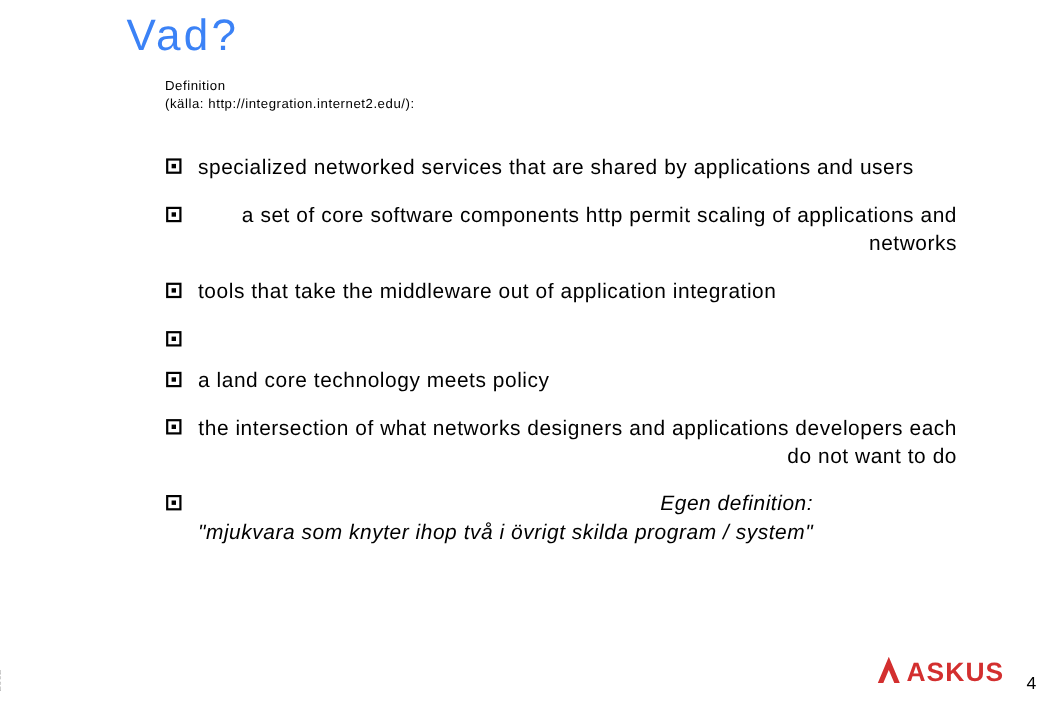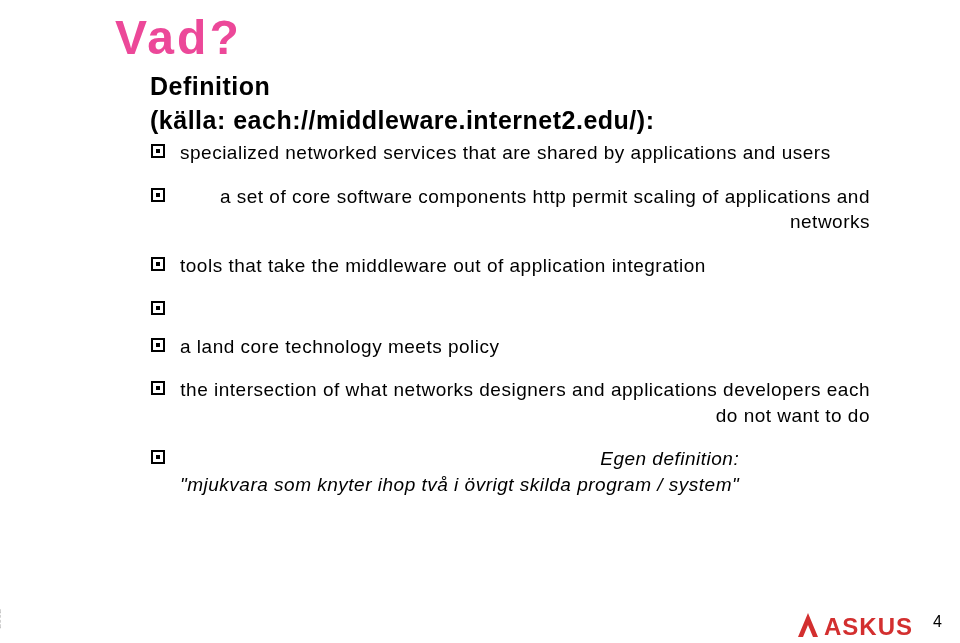--- a/index.html
+++ b/index.html
@@ -15,31 +15,31 @@
   .slide {
     position: relative;
     width: 960px;
     height: 643px;
     box-sizing: border-box;
   }
   .title {
     position: absolute;
     top: 10px;
     left: 115px;
-    font-size: 48px;
-    font-weight: bold;
+    font-size: 40px;
+    font-weight: normal;
     letter-spacing: 3px;
-    color: #ec4899;
+    color: #3b82f6;
   }
   .subtitle {
     position: absolute;
     top: 70px;
     left: 150px;
-    font-size: 25px;
-    font-weight: bold;
+    font-size: 12px;
+    font-weight: normal;
     line-height: 1.35;
     color: #000;
     letter-spacing: 0.5px;
   }
   .bullets {
     position: absolute;
     top: 140px;
     left: 150px;
     width: 720px;
   }
@@ -76,34 +76,34 @@
   .page-number {
     position: absolute;
     right: 18px;
     bottom: 12px;
     font-size: 16px;
     color: #000;
   }
   .logo {
     position: absolute;
     right: 26px;
-    bottom: 2px;
+    bottom: 18px;
   }
   .logo svg { display: block; }
 </style>
 </head>
 <body>
 
 <div class="slide">
 
   <div class="title">Vad?</div>
 
   <div class="subtitle">
     <span>Definition</span><br>
-    <span>(källa: each://middleware.internet2.edu/):</span>
+    <span>(källa: http://integration.internet2.edu/):</span>
   </div>
 
   <div class="bullets">
     <div class="bullet-item">
       <span class="bullet-marker">
         <svg width="16" height="16" viewBox="0 0 16 16">
             <rect x="2" y="2" width="12" height="12" fill="none" stroke="#000" stroke-width="2"></rect>
             <rect x="6" y="6" width="4" height="4" fill="#000"></rect>
           </svg>
       </span>

